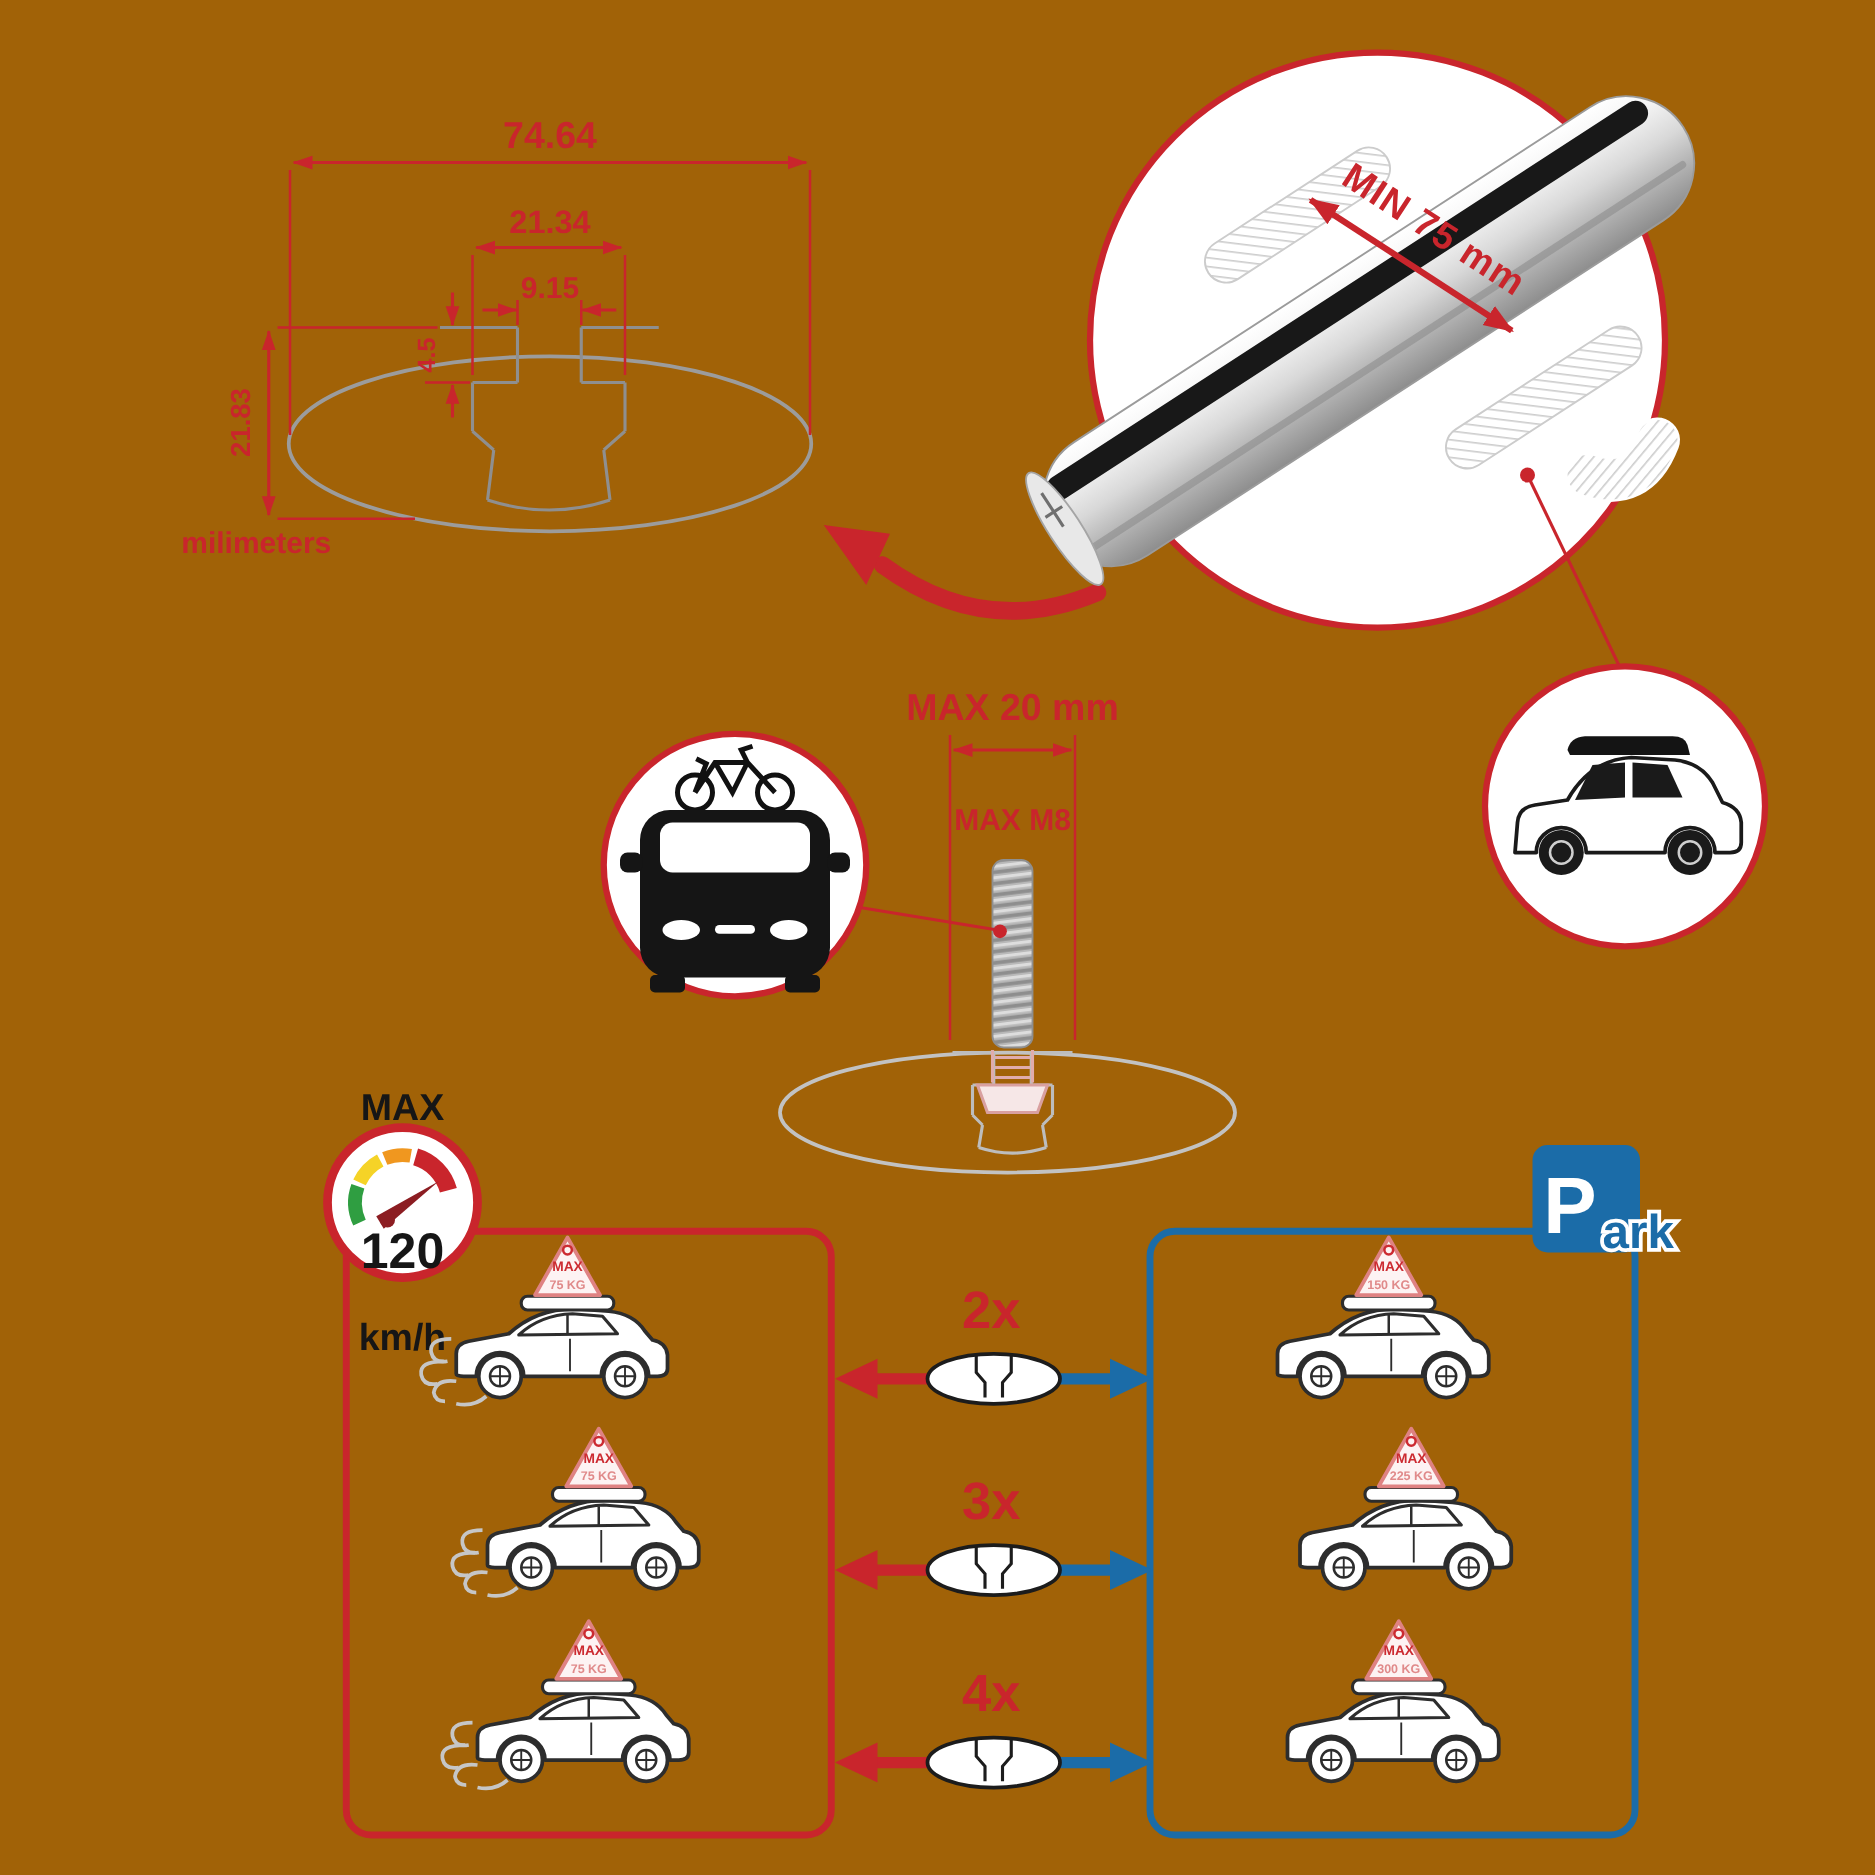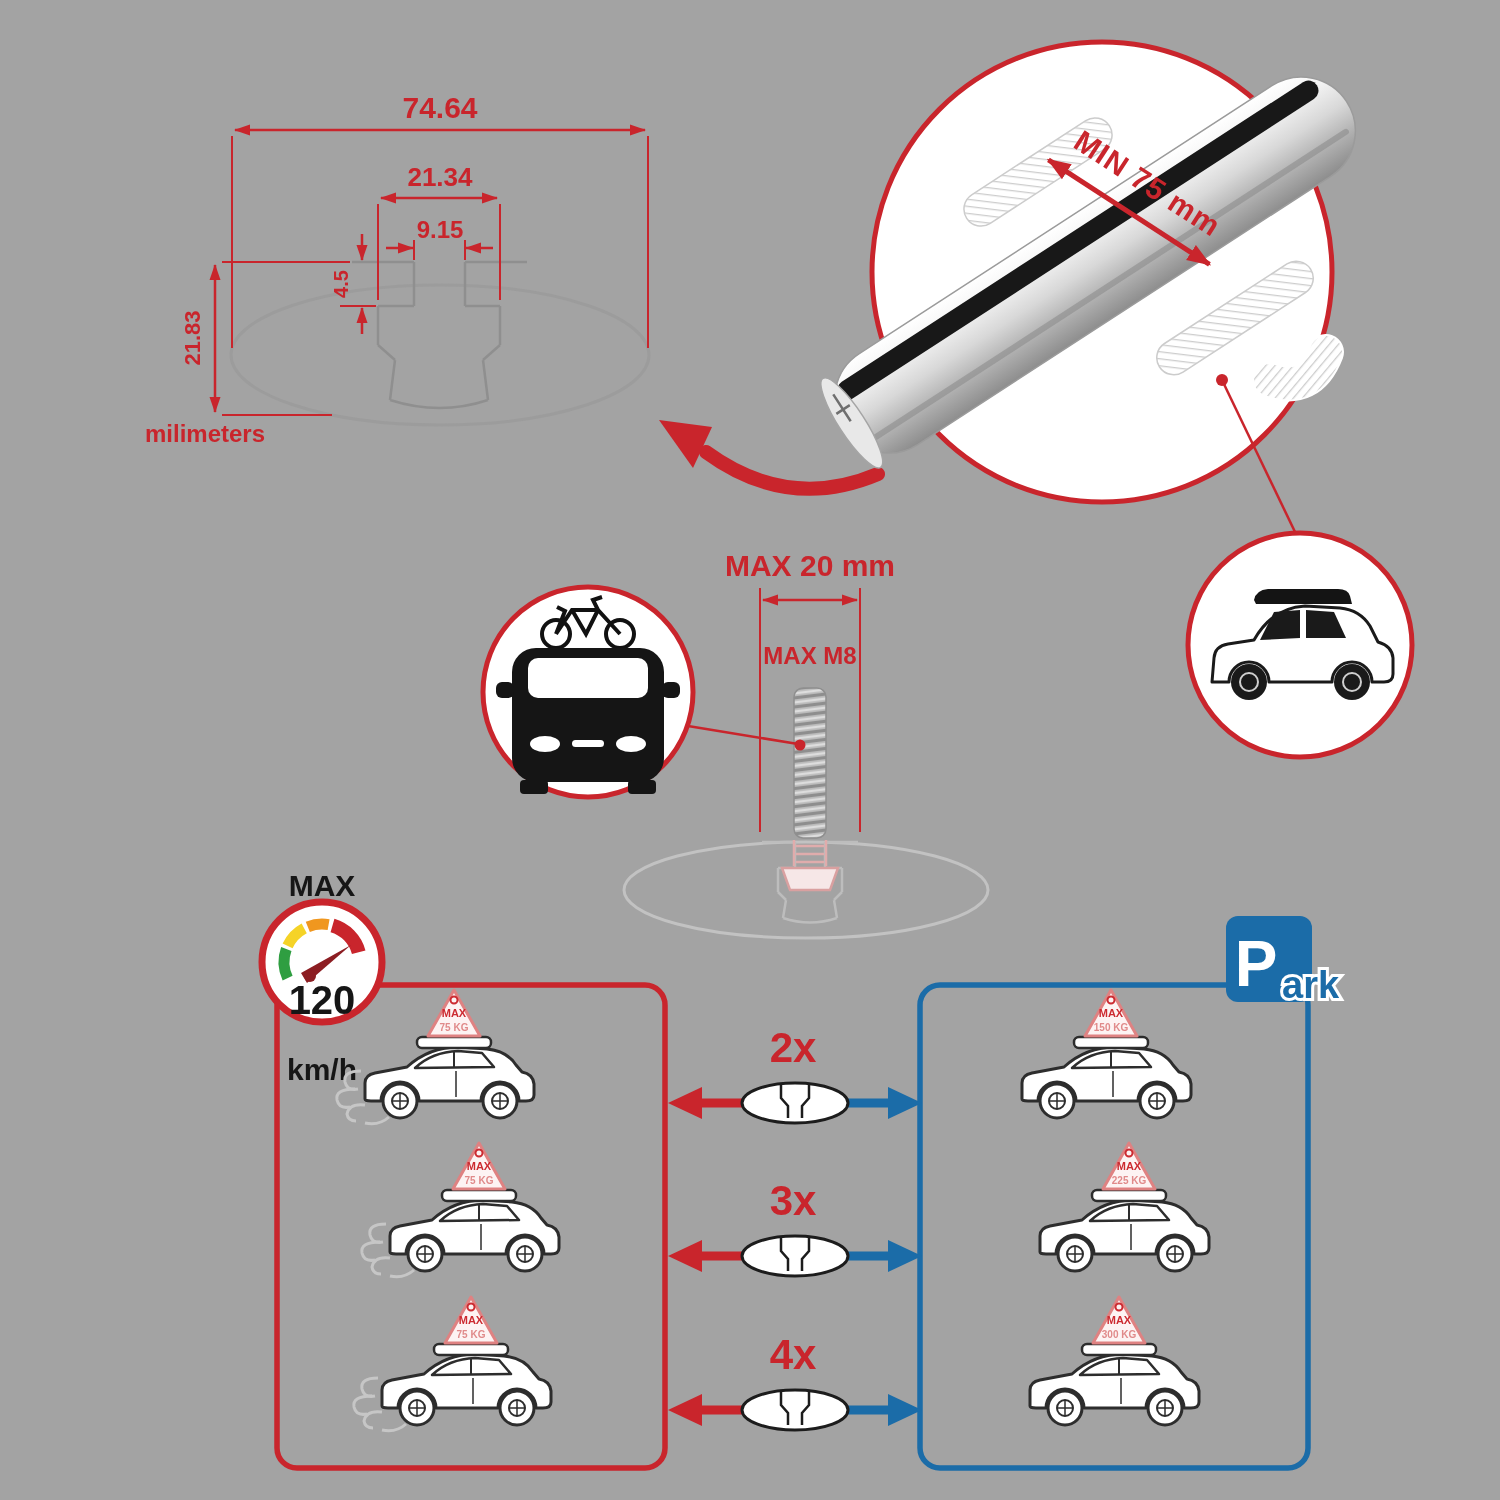--- a/index.html
+++ b/index.html
@@ -1,16 +1,16 @@
 <!DOCTYPE html>
 <html><head>
 <meta charset="utf-8">
 <style>
   html,body{margin:0;padding:0;background:#ffffff;}
-  #canvas{width:1500px;height:1500px;position:relative;background:#a3a3a3;overflow:hidden;}
+  #canvas{width:1500px;height:1500px;position:relative;background:#a16207;overflow:hidden;}
   svg{display:block;}
   text{font-family:"Liberation Sans",sans-serif;}
   .dimtext{fill:#c9252c;font-weight:bold;text-anchor:middle;}
   .ext{stroke:#c9252c;stroke-width:2;}
   .dimline{stroke:#c9252c;stroke-width:2.5;}
   .profile{stroke:#8f8f8f;stroke-width:2.5;fill:none;}
   .ghost{stroke:#bdbdbd;stroke-width:2.5;fill:none;}
   .triMax{font-size:11px;font-weight:bold;fill:#cc2b31;text-anchor:middle;}
   .triVal{font-size:10px;font-weight:bold;fill:#e08a8a;text-anchor:middle;}
   .countx{font-size:42px;font-weight:bold;fill:#c9252c;text-anchor:middle;}

